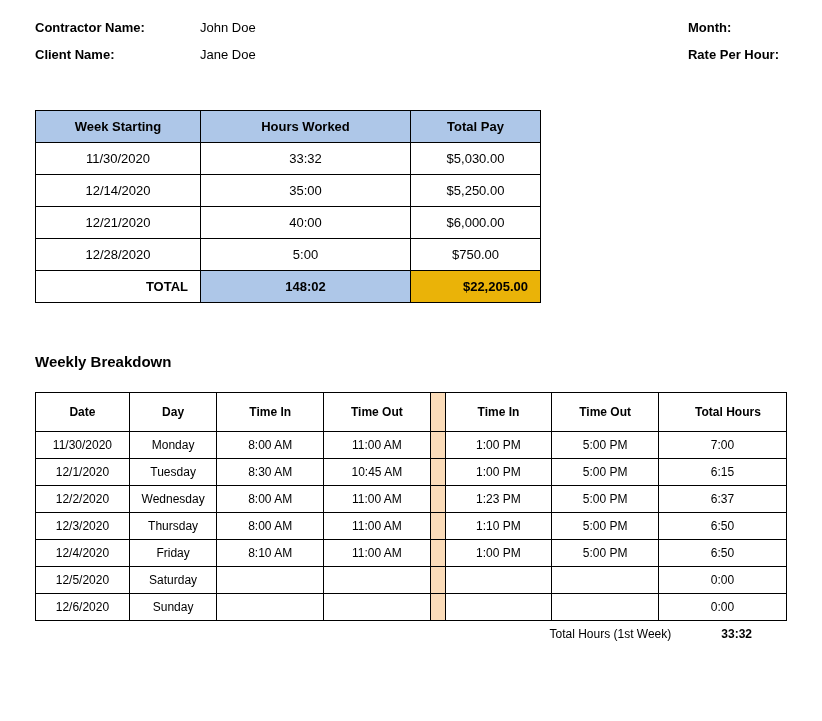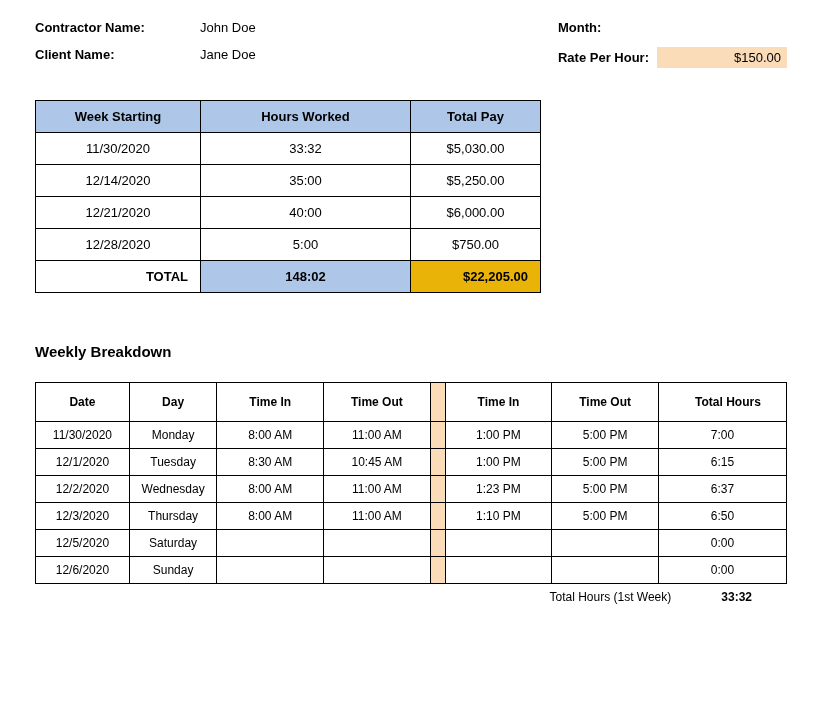--- a/index.html
+++ b/index.html
@@ -11,21 +11,21 @@
       font-family: Verdana, Geneva, sans-serif;
       font-size: 13px;
       color: #000;
       background: #fff;
       width: 822px;
       padding: 20px 35px;
     }
     .header {
       display: flex;
       justify-content: space-between;
-      margin-bottom: 32px;
+      margin-bottom: 48px;
     }
     .header-left, .header-right {
       display: flex;
       flex-direction: column;
       gap: 12px;
     }
     .header-row {
       display: flex;
       align-items: center;
     }
@@ -128,21 +128,20 @@
       <span class="label">Client Name:</span>
       <span class="value">Jane Doe</span>
     </div>
   </div>
   <div class="header-right">
     <div class="header-row">
       <span class="label">Month:</span>
     </div>
     <div class="header-row">
       <span class="label">Rate Per Hour:</span>
-      <span class="value rate-value">$150.00</span>
     </div>
   </div>
 </div>
 
 <table class="summary-table">
   <thead>
     <tr>
       <th class="col-week">Week Starting</th>
       <th class="col-hours">Hours Worked</th>
       <th class="col-pay">Total Pay</th>
@@ -227,20 +226,30 @@
       <td>12/3/2020</td>
       <td>Thursday</td>
       <td>8:00 AM</td>
       <td>11:00 AM</td>
       <td class="col-spacer"></td>
       <td>1:10 PM</td>
       <td>5:00 PM</td>
       <td>6:50</td>
     </tr>
     <tr>
+      <td>12/4/2020</td>
+      <td>Friday</td>
+      <td>8:10 AM</td>
+      <td>11:00 AM</td>
+      <td class="col-spacer"></td>
+      <td>1:00 PM</td>
+      <td>5:00 PM</td>
+      <td>6:50</td>
+    </tr>
+    <tr>
       <td>12/5/2020</td>
       <td>Saturday</td>
       <td></td>
       <td></td>
       <td class="col-spacer"></td>
       <td></td>
       <td></td>
       <td>0:00</td>
     </tr>
     <tr>

